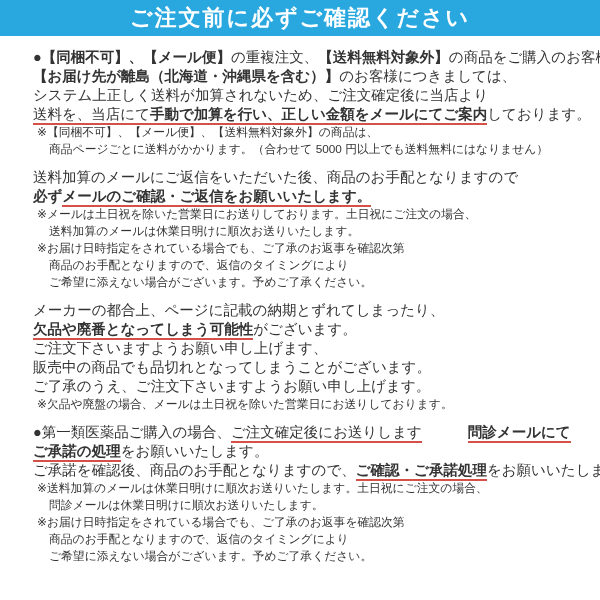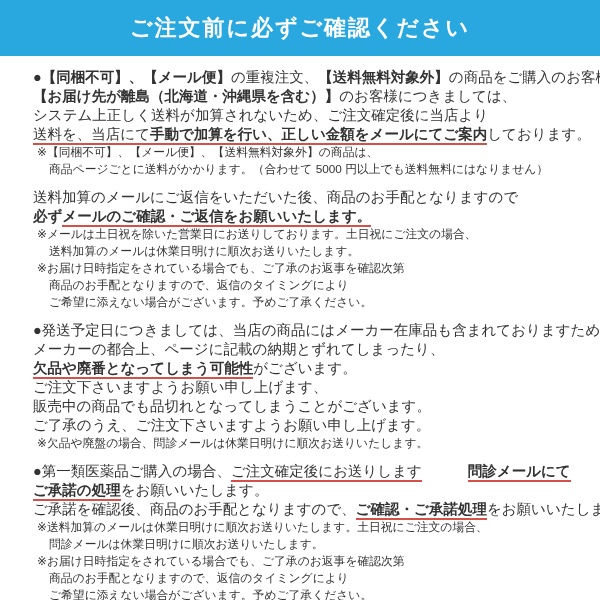--- a/index.html
+++ b/index.html
@@ -8,21 +8,21 @@
   }
   body {
     width: 600px;
     height: 600px;
     background: #ffffff;
     overflow: hidden;
     font-family: "Liberation Sans", "DejaVu Sans", sans-serif;
     color: #333333;
   }
   .notice-header {
-    height: 56px;
+    height: 36px;
     background: #29a8e0;
     display: flex;
     align-items: center;
     justify-content: center;
   }
   .notice-header .title {
     color: #ffffff;
     font-size: 22px;
     font-weight: bold;
     letter-spacing: 2px;
@@ -75,27 +75,26 @@
     <div class="section">
       <div class="line normal"><span class="seg">送料加算のメールにご返信をいただいた後、商品のお手配となりますので</span></div>
       <div class="line normal"><span class="seg b">必ず</span><span class="seg b u" style="border-bottom-color: rgb(214, 80, 74);">メールのご確認・ご返信をお願いいたします。</span></div>
       <div class="line small"><span class="seg">※メールは土日祝を除いた営業日にお送りしております。土日祝にご注文の場合、</span></div>
       <div class="line small indent"><span class="seg">送料加算のメールは休業日明けに順次お送りいたします。</span></div>
       <div class="line small"><span class="seg">※お届け日時指定をされている場合でも、ご了承のお返事を確認次第</span></div>
       <div class="line small indent"><span class="seg">商品のお手配となりますので、返信のタイミングにより</span></div>
       <div class="line small indent"><span class="seg">ご希望に添えない場合がございます。予めご了承ください。</span></div>
     </div>
     <div class="section">
-      <div class="line normal"><span class="seg">●発送予定日につきましては、当店の商品にはメーカー在庫品も含まれておりますため</span></div>
       <div class="line normal"><span class="seg">メーカーの都合上、ページに記載の納期とずれてしまったり、</span></div>
       <div class="line normal"><span class="seg b u" style="border-bottom-color: rgb(214, 80, 74);">欠品や廃番となってしまう可能性</span><span class="seg">がございます。</span></div>
       <div class="line normal"><span class="seg">ご注文下さいますようお願い申し上げます、</span></div>
       <div class="line normal"><span class="seg">販売中の商品でも品切れとなってしまうことがございます。</span></div>
       <div class="line normal"><span class="seg">ご了承のうえ、ご注文下さいますようお願い申し上げます。</span></div>
-      <div class="line small"><span class="seg">※欠品や廃盤の場合、問診メールは休業日明けに順次お送りいたします。</span></div>
+      <div class="line small"><span class="seg">※欠品や廃盤の場合、メールは土日祝を除いた営業日にお送りしております。</span></div>
     </div>
     <div class="section">
       <div class="line normal"><span class="seg">●第一類医薬品ご購入の場合、</span><span class="seg u" style="border-bottom-color: rgb(214, 80, 74);">ご注文確定後にお送りします</span><span class="seg b u" style="border-bottom-color: rgb(214, 80, 74); margin-left: 46px;">問診メールにて</span></div>
       <div class="line normal"><span class="seg b u" style="border-bottom-color: rgb(214, 80, 74);">ご承諾の処理</span><span class="seg">をお願いいたします。</span></div>
       <div class="line normal"><span class="seg">ご承諾を確認後、商品のお手配となりますので、</span><span class="seg b u" style="border-bottom-color: rgb(214, 80, 74);">ご確認・ご承諾処理</span><span class="seg">をお願いいたします。</span></div>
       <div class="line small"><span class="seg">※送料加算のメールは休業日明けに順次お送りいたします。土日祝にご注文の場合、</span></div>
       <div class="line small indent"><span class="seg">問診メールは休業日明けに順次お送りいたします。</span></div>
       <div class="line small"><span class="seg">※お届け日時指定をされている場合でも、ご了承のお返事を確認次第</span></div>
       <div class="line small indent"><span class="seg">商品のお手配となりますので、返信のタイミングにより</span></div>
       <div class="line small indent"><span class="seg">ご希望に添えない場合がございます。予めご了承ください。</span></div>

